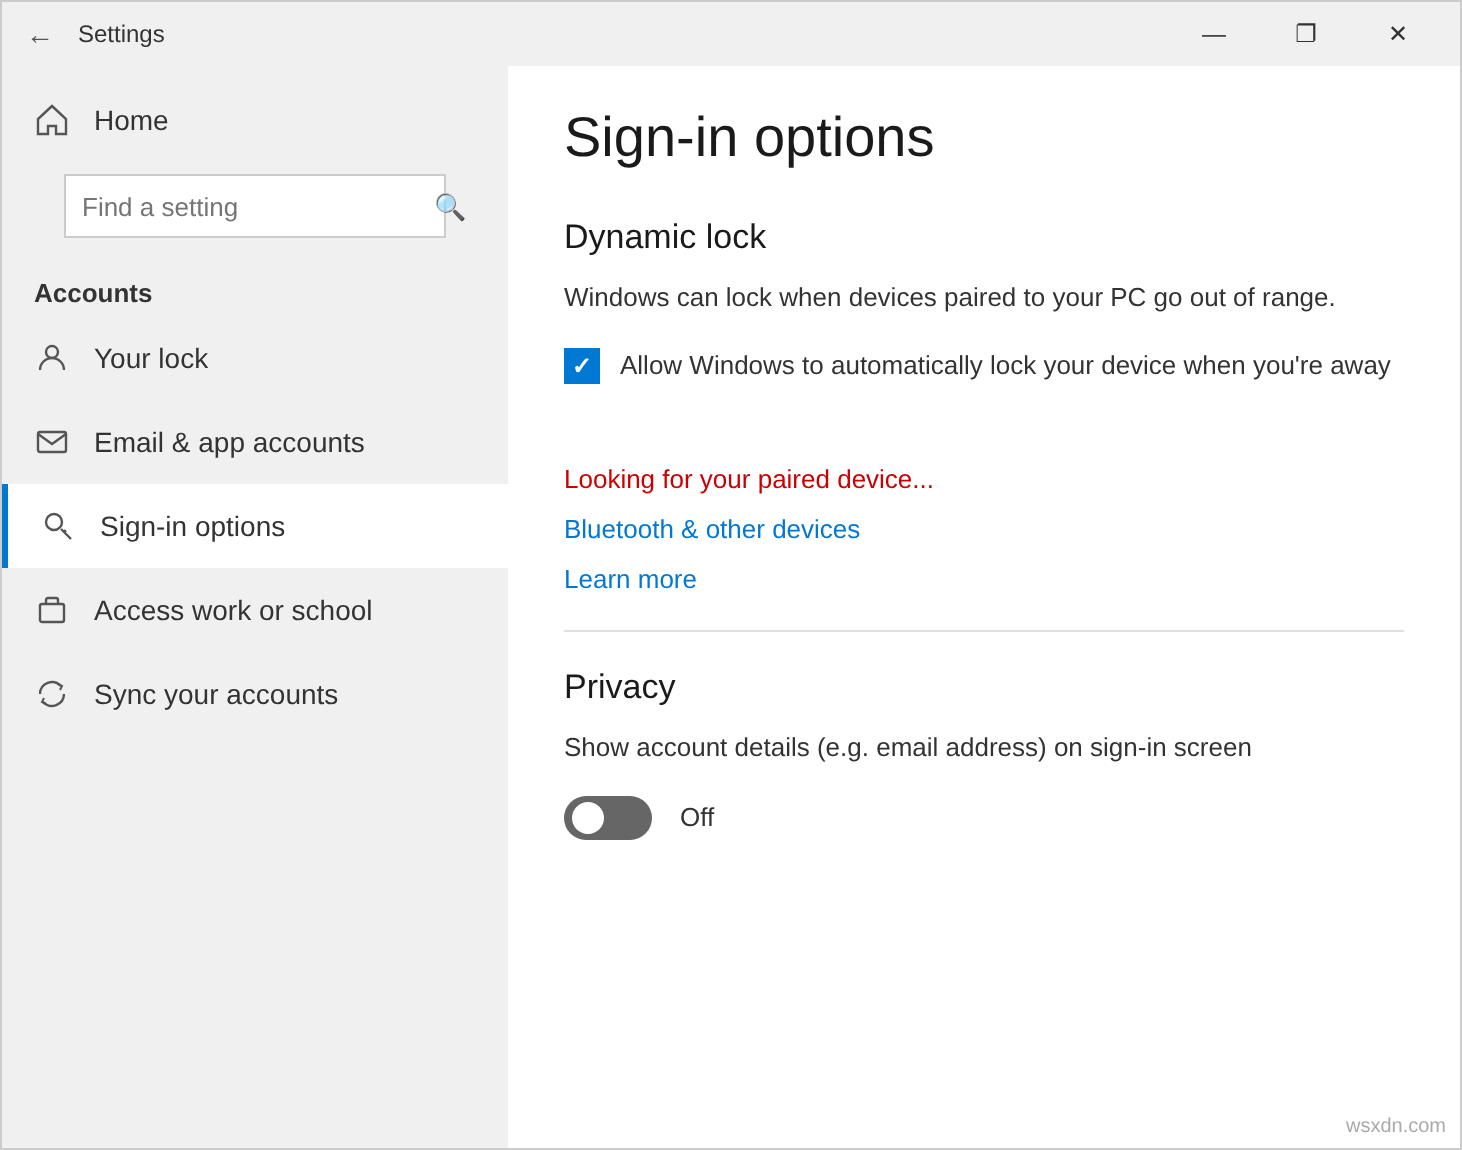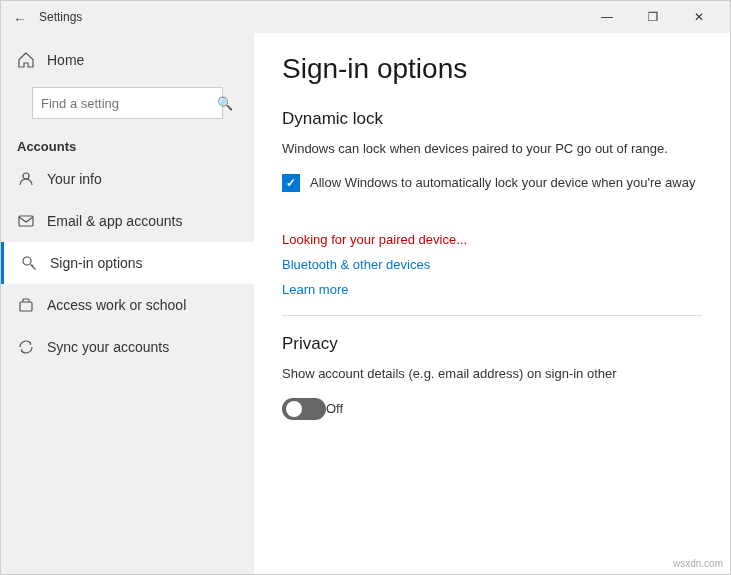--- a/index.html
+++ b/index.html
@@ -212,21 +212,21 @@
     .privacy-desc {
       font-size: 13px;
       color: #333;
       margin-bottom: 14px;
       line-height: 1.5;
     }
     
     .toggle-row {
       display: flex;
       align-items: center;
-      gap: 0;
+      gap: 14px;
     }
     .toggle-switch {
       width: 44px;
       height: 22px;
       background: #666;
       border-radius: 11px;
       position: relative;
       cursor: pointer;
       flex-shrink: 0;
     }
@@ -296,21 +296,21 @@
 
       <div class="sidebar-section-label">Accounts</div>
 
       <div class="sidebar-item">
         <span class="icon-shape">
           <svg width="16" height="16" viewBox="0 0 16 16" fill="none" xmlns="http://www.w3.org/2000/svg">
             <circle cx="8" cy="5" r="3" stroke="#555" stroke-width="1.2" fill="none"></circle>
             <path d="M2 14c0-3.3 2.7-6 6-6s6 2.7 6 6" stroke="#555" stroke-width="1.2" fill="none"></path>
           </svg>
         </span>
-        <span class="item-label">Your info</span>
+        <span class="item-label">Your lock</span>
       </div>
 
       <div class="sidebar-item">
         <span class="icon-shape">
           <svg width="16" height="16" viewBox="0 0 16 16" fill="none" xmlns="http://www.w3.org/2000/svg">
             <rect x="1" y="3" width="14" height="10" rx="1" stroke="#555" stroke-width="1.2" fill="none"></rect>
             <path d="M1 4l7 5 7-5" stroke="#555" stroke-width="1.2"></path>
           </svg>
         </span>
         <span class="item-label">Email &amp; app accounts</span>
@@ -363,21 +363,21 @@
 
         <span class="link-red">Looking for your paired device...</span>
         <a class="link-blue">Bluetooth &amp; other devices</a>
         <a class="link-blue">Learn more</a>
       </div>
 
       <div class="divider"></div>
 
       <div class="privacy-section">
         <h2 class="privacy-title">Privacy</h2>
-        <p class="privacy-desc">Show account details (e.g. email address) on sign-in other</p>
+        <p class="privacy-desc">Show account details (e.g. email address) on sign-in screen</p>
 
         <div class="toggle-row">
           <div class="toggle-switch"></div>
           <span class="toggle-label">Off</span>
         </div>
       </div>
     </div>
   </div>
 </div>
 

